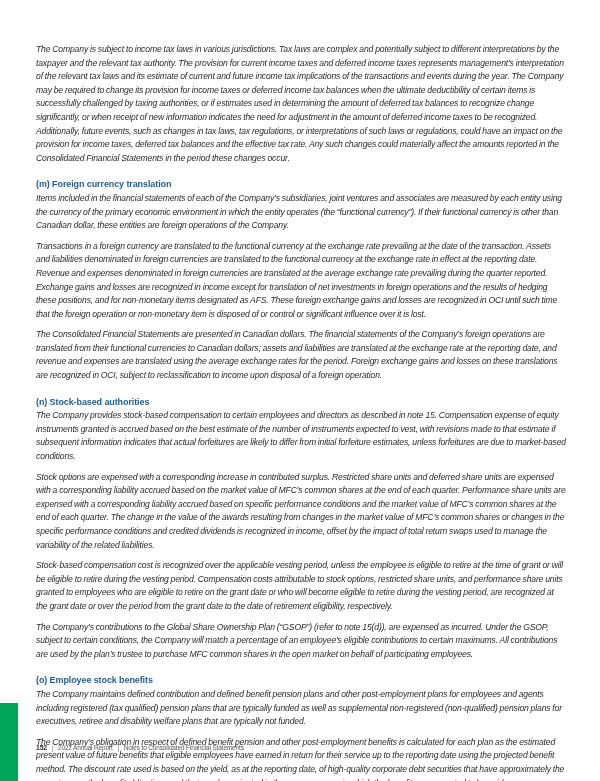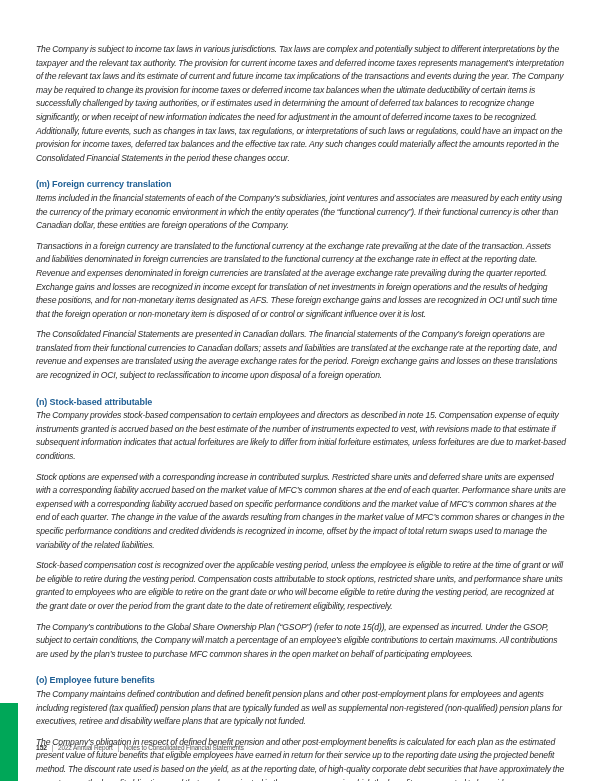--- a/index.html
+++ b/index.html
@@ -48,29 +48,29 @@
   <p>The Company is subject to income tax laws in various jurisdictions. Tax laws are complex and potentially subject to different interpretations by the taxpayer and the relevant tax authority. The provision for current income taxes and deferred income taxes represents management’s interpretation of the relevant tax laws and its estimate of current and future income tax implications of the transactions and events during the year. The Company may be required to change its provision for income taxes or deferred income tax balances when the ultimate deductibility of certain items is successfully challenged by taxing authorities, or if estimates used in determining the amount of deferred tax balances to recognize change significantly, or when receipt of new information indicates the need for adjustment in the amount of deferred income taxes to be recognized. Additionally, future events, such as changes in tax laws, tax regulations, or interpretations of such laws or regulations, could have an impact on the provision for income taxes, deferred tax balances and the effective tax rate. Any such changes could materially affect the amounts reported in the Consolidated Financial Statements in the period these changes occur.</p>
 
   <div class="section">
     <h3>(m) Foreign currency translation</h3>
     <p>Items included in the financial statements of each of the Company’s subsidiaries, joint ventures and associates are measured by each entity using the currency of the primary economic environment in which the entity operates (the “functional currency”). If their functional currency is other than Canadian dollar, these entities are foreign operations of the Company.</p>
     <p>Transactions in a foreign currency are translated to the functional currency at the exchange rate prevailing at the date of the transaction. Assets and liabilities denominated in foreign currencies are translated to the functional currency at the exchange rate in effect at the reporting date. Revenue and expenses denominated in foreign currencies are translated at the average exchange rate prevailing during the quarter reported. Exchange gains and losses are recognized in income except for translation of net investments in foreign operations and the results of hedging these positions, and for non-monetary items designated as AFS. These foreign exchange gains and losses are recognized in OCI until such time that the foreign operation or non-monetary item is disposed of or control or significant influence over it is lost.</p>
     <p>The Consolidated Financial Statements are presented in Canadian dollars. The financial statements of the Company’s foreign operations are translated from their functional currencies to Canadian dollars; assets and liabilities are translated at the exchange rate at the reporting date, and revenue and expenses are translated using the average exchange rates for the period. Foreign exchange gains and losses on these translations are recognized in OCI, subject to reclassification to income upon disposal of a foreign operation.</p>
   </div>
 
   <div class="section">
-    <h3>(n) Stock-based attributable</h3>
+    <h3>(n) Stock-based authorities</h3>
     <p>The Company provides stock-based compensation to certain employees and directors as described in note 15. Compensation expense of equity instruments granted is accrued based on the best estimate of the number of instruments expected to vest, with revisions made to that estimate if subsequent information indicates that actual forfeitures are likely to differ from initial forfeiture estimates, unless forfeitures are due to market-based conditions.</p>
     <p>Stock options are expensed with a corresponding increase in contributed surplus. Restricted share units and deferred share units are expensed with a corresponding liability accrued based on the market value of MFC’s common shares at the end of each quarter. Performance share units are expensed with a corresponding liability accrued based on specific performance conditions and the market value of MFC’s common shares at the end of each quarter. The change in the value of the awards resulting from changes in the market value of MFC’s common shares or changes in the specific performance conditions and credited dividends is recognized in income, offset by the impact of total return swaps used to manage the variability of the related liabilities.</p>
     <p>Stock-based compensation cost is recognized over the applicable vesting period, unless the employee is eligible to retire at the time of grant or will be eligible to retire during the vesting period. Compensation costs attributable to stock options, restricted share units, and performance share units granted to employees who are eligible to retire on the grant date or who will become eligible to retire during the vesting period, are recognized at the grant date or over the period from the grant date to the date of retirement eligibility, respectively.</p>
     <p>The Company’s contributions to the Global Share Ownership Plan (“GSOP”) (refer to note 15(d)), are expensed as incurred. Under the GSOP, subject to certain conditions, the Company will match a percentage of an employee’s eligible contributions to certain maximums. All contributions are used by the plan’s trustee to purchase MFC common shares in the open market on behalf of participating employees.</p>
   </div>
 
   <div class="section">
-    <h3>(o) Employee future benefits</h3>
+    <h3>(o) Employee stock benefits</h3>
     <p>The Company maintains defined contribution and defined benefit pension plans and other post-employment plans for employees and agents including registered (tax qualified) pension plans that are typically funded as well as supplemental non-registered (non-qualified) pension plans for executives, retiree and disability welfare plans that are typically not funded.</p>
     <p>The Company’s obligation in respect of defined benefit pension and other post-employment benefits is calculated for each plan as the estimated present value of future benefits that eligible employees have earned in return for their service up to the reporting date using the projected benefit method. The discount rate used is based on the yield, as at the reporting date, of high-quality corporate debt securities that have approximately the same term as the benefit obligations and that are denominated in the same currency in which the benefits are expected to be paid.</p>
   </div>
 </div>
 
 <div class="green-bar"></div>
 
 <div class="footer">
   <span class="page-num">152</span>
   <span class="sep">|</span>

